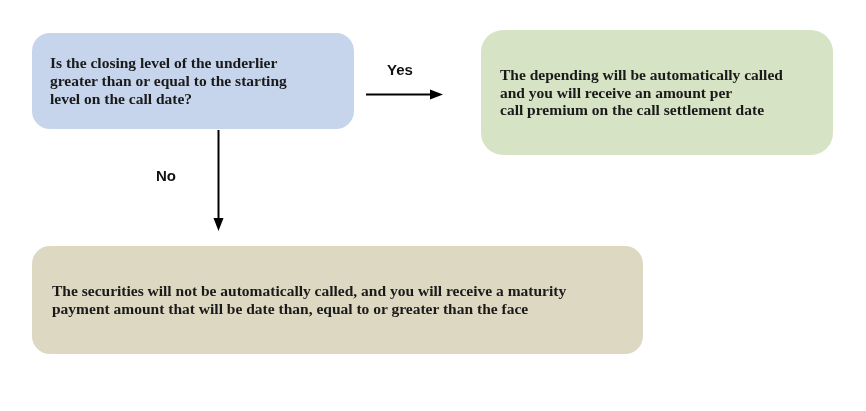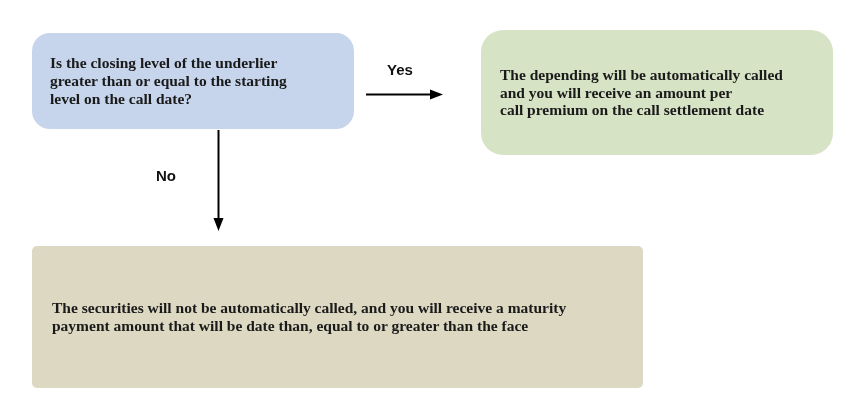--- a/index.html
+++ b/index.html
@@ -37,22 +37,22 @@
     padding-left: 18px;
   }
   .called-box {
     left: 481px; top: 30px;
     width: 352px; height: 125px;
     border-radius: 22px;
     padding-left: 19px;
   }
   .not-called-box {
     left: 32px; top: 246px;
-    width: 611px; height: 142px;
-    border-radius: 5px;
+    width: 611px; height: 108px;
+    border-radius: 18px;
     padding-left: 20px;
   }
   .branch-label {
     position: absolute;
     font-family: "Liberation Sans", sans-serif;
     font-weight: bold;
     font-size: 15px;
     color: #111111;
   }
   .yes-label { left: 387px; top: 61px; }

